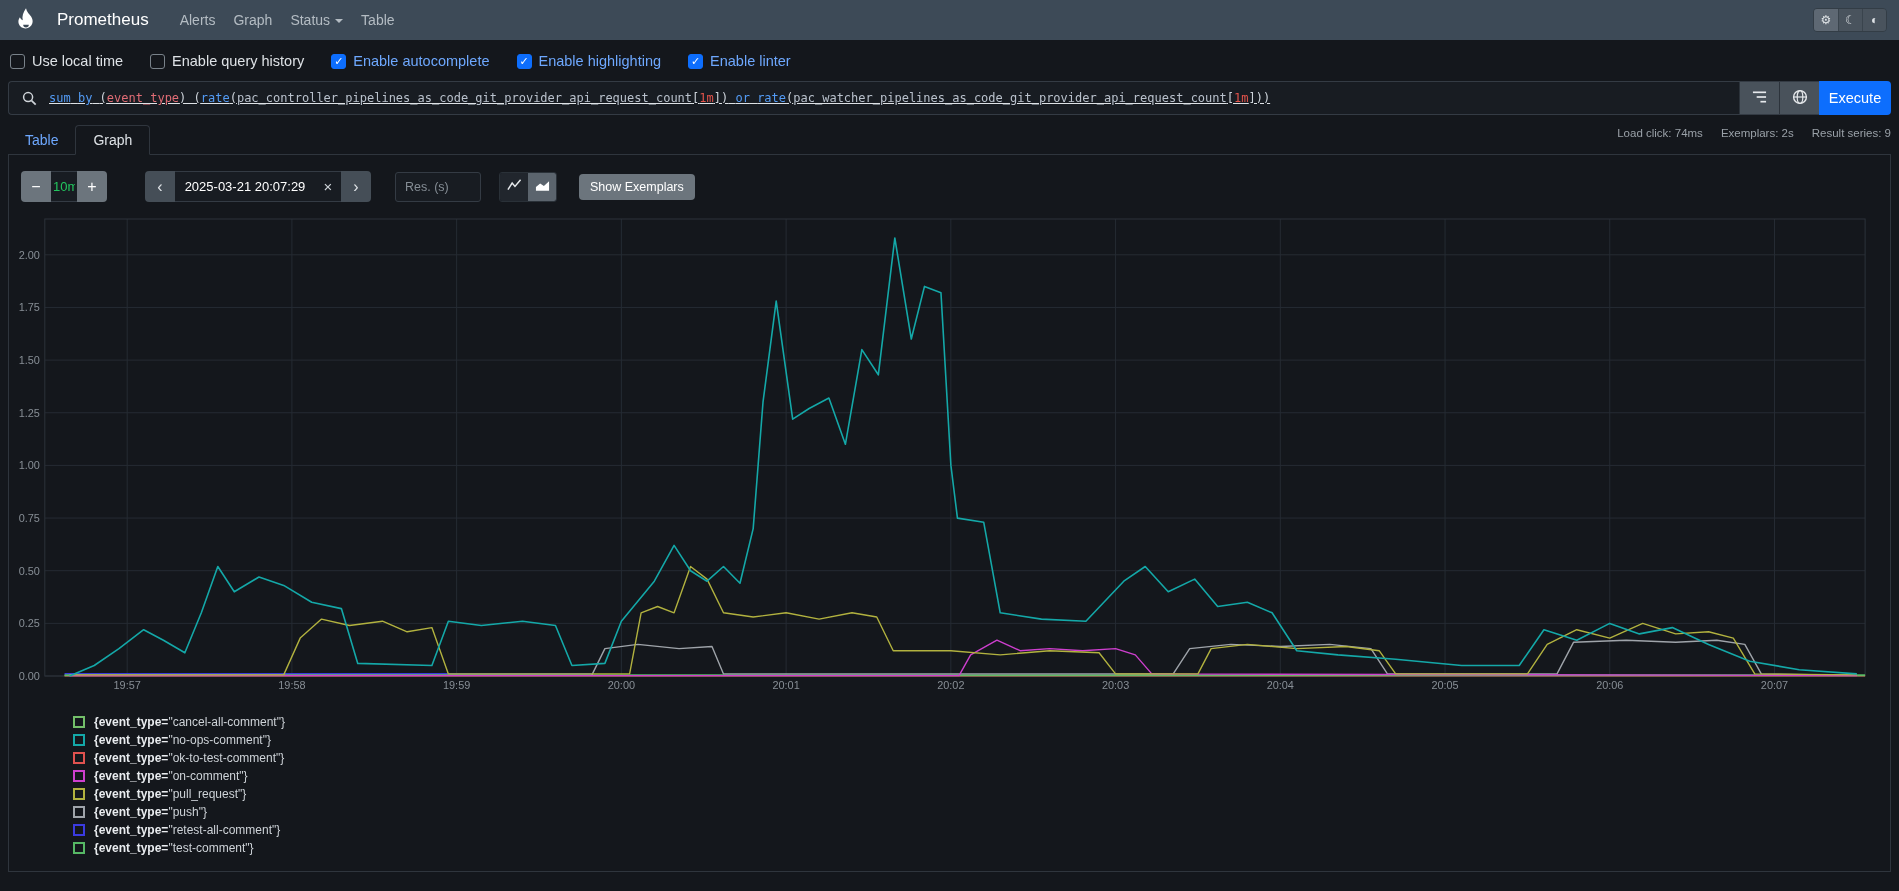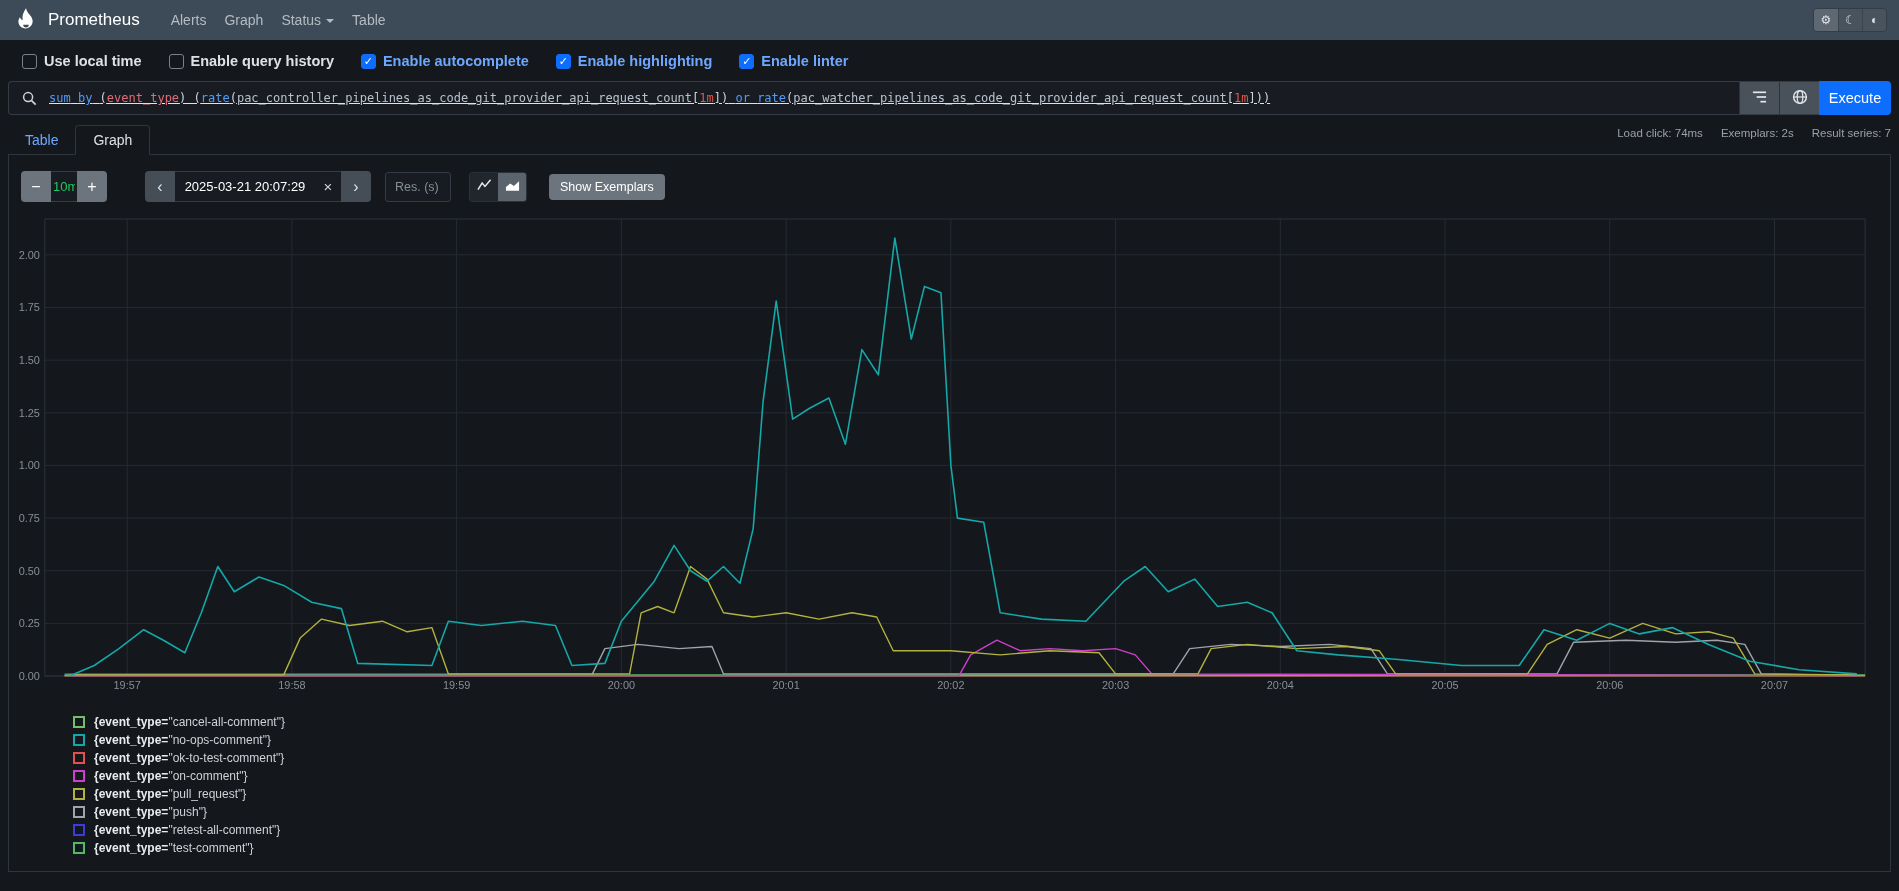--- a/index.html
+++ b/index.html
@@ -5,34 +5,34 @@
   * { box-sizing: border-box; }
   html,body { margin:0; padding:0; }
   body {
     width:1899px; height:891px; overflow:hidden;
     background:#14171c; color:#dee2e6;
     font-family:"Liberation Sans","DejaVu Sans",sans-serif;
     font-size:14px;
   }
   
   .navbar { height:40px; background:#3d4a57; display:flex; align-items:center; padding:0 12px; }
-  .brand { display:flex; align-items:center; gap:9px; color:#ffffff; font-size:17px; cursor:pointer; }
+  .brand { display:flex; align-items:center; gap:18px; color:#ffffff; font-size:17px; cursor:pointer; }
   .logo { width:27px; height:27px; display:flex; align-items:center; justify-content:center; }
   .nav-links { display:flex; margin-left:22px; }
   .nav-link { color:#b4bcc3; font-size:14px; padding:6px 9px; cursor:pointer; text-decoration:none; }
   .caret { display:inline-block; margin-left:5px; vertical-align:2px;
     border-left:4px solid transparent; border-right:4px solid transparent; border-top:4px solid #b4bcc3; }
   .theme-group { margin-left:auto; display:flex; border:1px solid #333d46; border-radius:4px; overflow:hidden; }
   .theme-btn { width:24px; height:22px; background:#49535d; color:#dfe3e6; font-size:12px;
     border:none; border-left:1px solid #3a444d; display:flex; align-items:center; justify-content:center;
     padding:0; cursor:pointer; }
   .theme-btn:first-child { border-left:none; }
   .theme-btn.active { background:#5e6873; }
   
-  .options { display:flex; align-items:center; gap:27px; padding:13px 22px 10px;font-weight:bold; }
+  .options { display:flex; align-items:center; gap:27px; padding:13px 10px 10px; }
   .opt { display:flex; align-items:center; gap:7px; cursor:pointer; font-size:14.5px; color:#dee2e6; }
   .cb { width:15px; height:15px; border:1px solid #79828a; border-radius:3px; background:transparent;
     font-size:11px; line-height:13px; text-align:center; color:#fff; flex:0 0 auto; }
   .opt.on .cb { background:#0d6efd; border-color:#0d6efd; }
   .opt.on .opt-label { color:#6ea8fe; }
   
   .query-row { display:flex; margin:2px 8px 0; height:34px; }
   .query-group { flex:1; display:flex; align-items:stretch; background:#181c22;
     border:1px solid #343b44; border-right:none; border-radius:4px 0 0 4px;text-decoration:underline; }
   .q-search { width:40px; display:flex; align-items:center; justify-content:center; }
@@ -66,21 +66,21 @@
   .time-group { display:flex; margin-left:38px; }
   .btn-dark { background:#454e57; color:#dfe3e7; border:none; width:30px; height:31px;
     font-size:16px; cursor:pointer; }
   .btn-dark.left { border-radius:4px 0 0 4px; }
   .btn-dark.right { border-radius:0 4px 4px 0; }
   .dt-wrap { display:flex; align-items:center; background:#181c22; border:1px solid #343b44;
     border-left:none; border-right:none; height:31px; }
   .dt-input { width:140px; background:transparent; border:none; color:#fff; font-size:13px;
     text-align:center; outline:none; }
   .clear-btn { background:transparent; border:none; color:#cfd4d9; width:26px; font-size:15px; cursor:pointer; }
-  .res-input { width:66px; margin-left:14px; background:#181c22; border:1px solid #343b44;
+  .res-input { width:86px; margin-left:24px; background:#181c22; border:1px solid #343b44;
     color:#e7eaed; font-size:12.5px; padding:0 9px; height:30px; border-radius:3px; }
   .res-input::placeholder { color:#858d95; }
   .icon-btns { margin-left:18px; display:flex; border:1px solid #2a3138; border-radius:3px; overflow:hidden; }
   .chart-btn { width:28px; height:28px; display:flex; align-items:center; justify-content:center;
     border:none; cursor:pointer; padding:0; }
   .chart-btn.line { background:#21262d; color:#e6e9ec; }
   .chart-btn.stacked { background:#5b646d; color:#fff; }
   .exemplars-btn { margin-left:22px; background:#6c757d; color:#fff; border:none; border-radius:4px;
     font-size:12.5px; padding:6px 11px; cursor:pointer; }
   
@@ -177,21 +177,21 @@
   </div>
   <button class="execute-btn">Execute</button>
 </div>
 
 <div class="tabs-row">
   <div class="tab">Table</div>
   <div class="tab active">Graph</div>
   <div class="stats">
     <span>Load click: 74ms</span>
     <span>Exemplars: 2s</span>
-    <span>Result series: 7</span>
+    <span>Result series: 9</span>
   </div>
 </div>
 
 <div class="panel">
   <div class="toolbar">
     <div style="display:flex;">
       <button class="btn-gray left">−</button>
       <input class="dur-input" value="10m5" style="">
       <button class="btn-gray right">+</button>
     </div>

